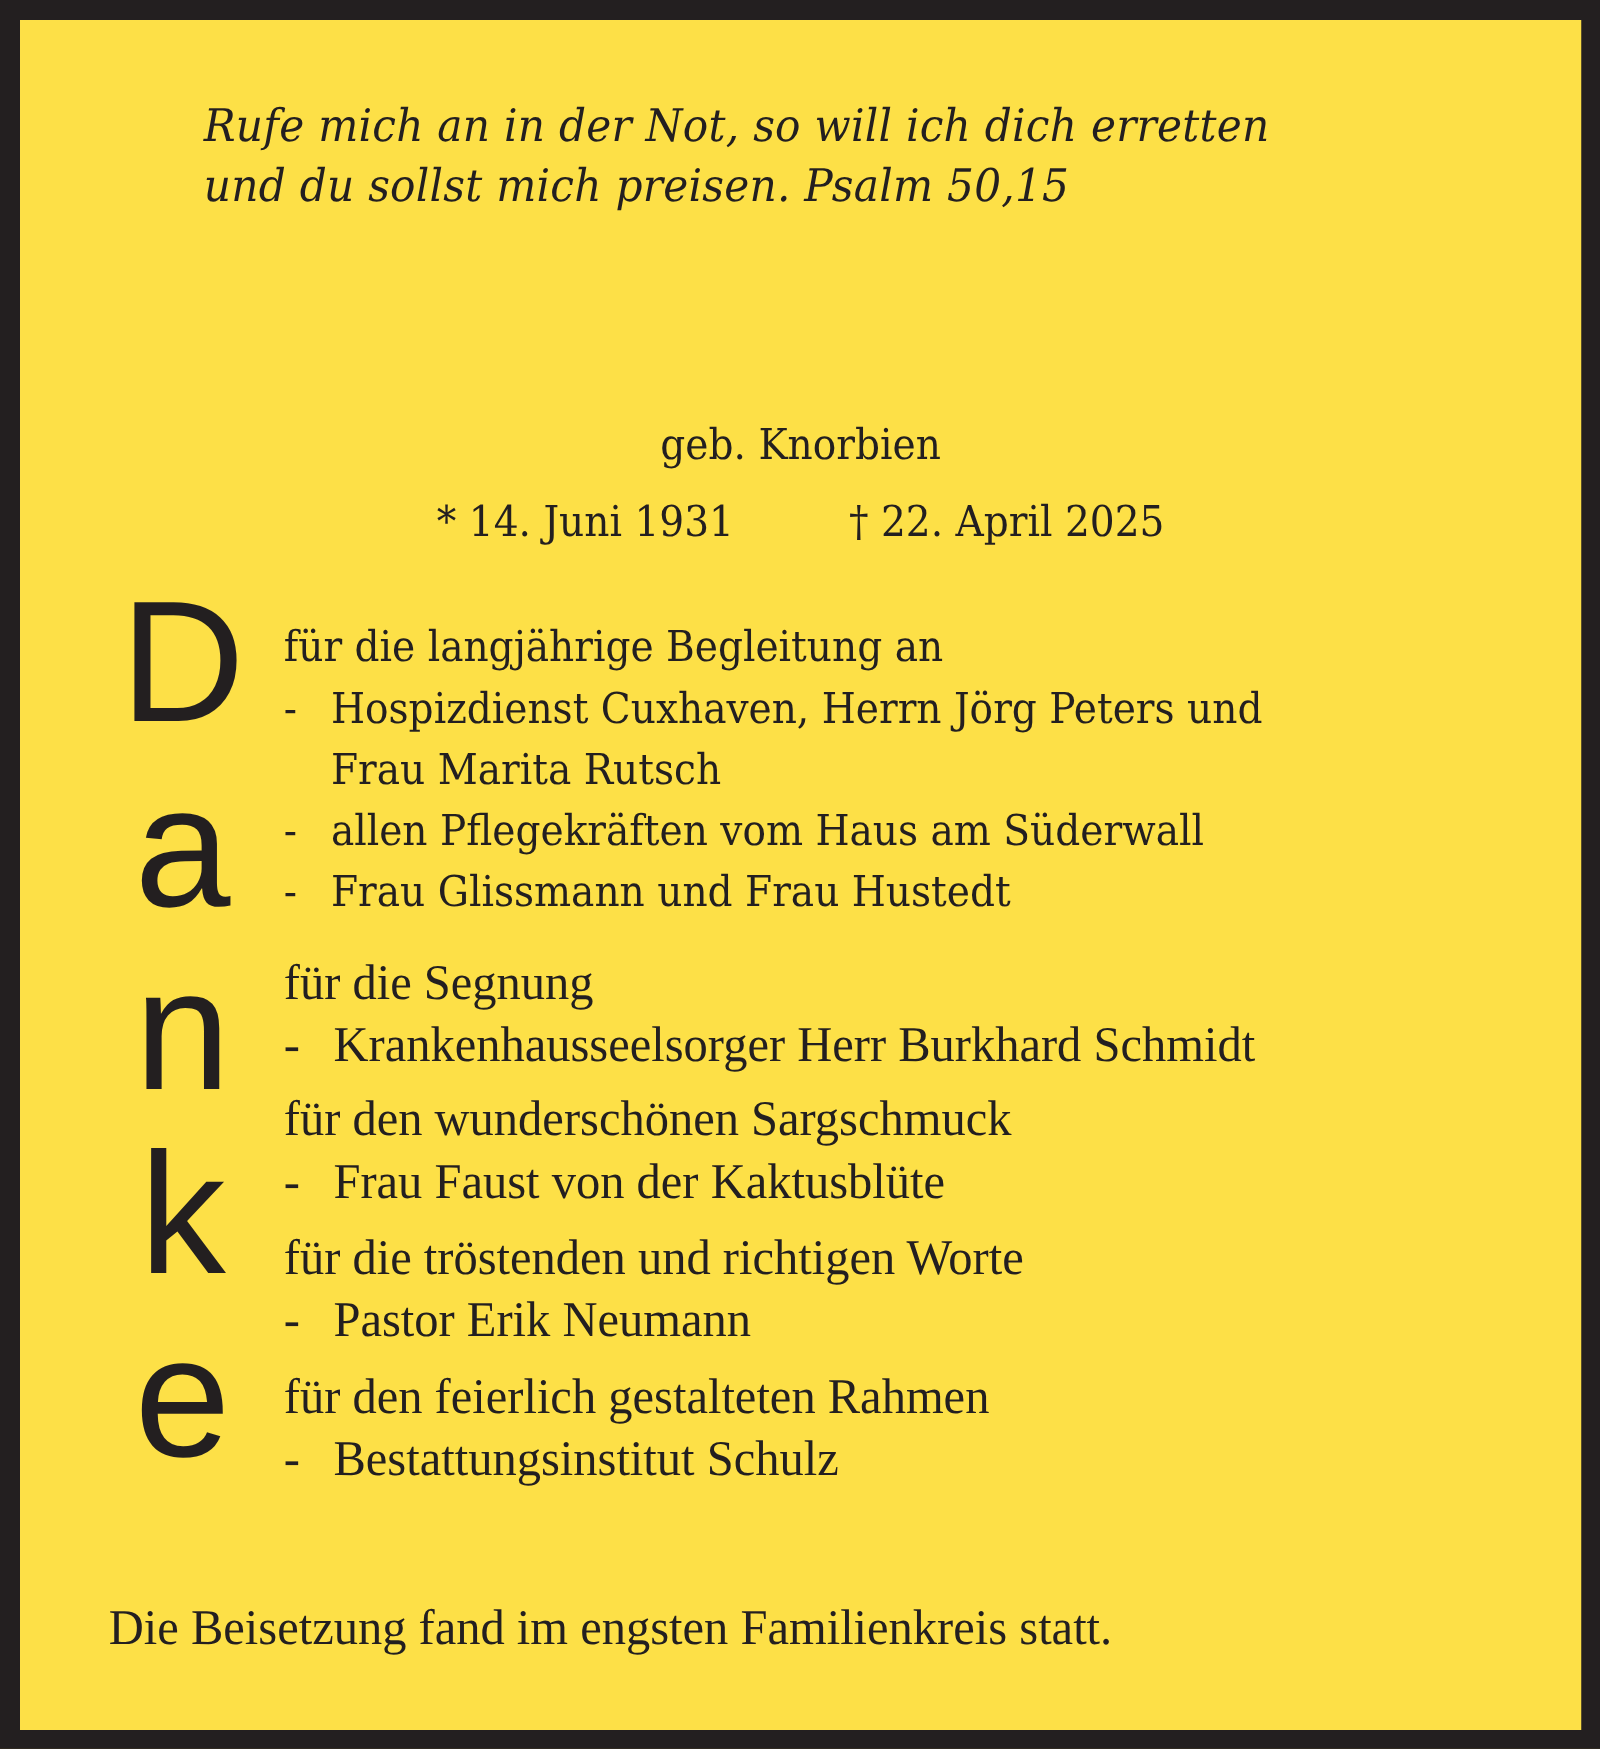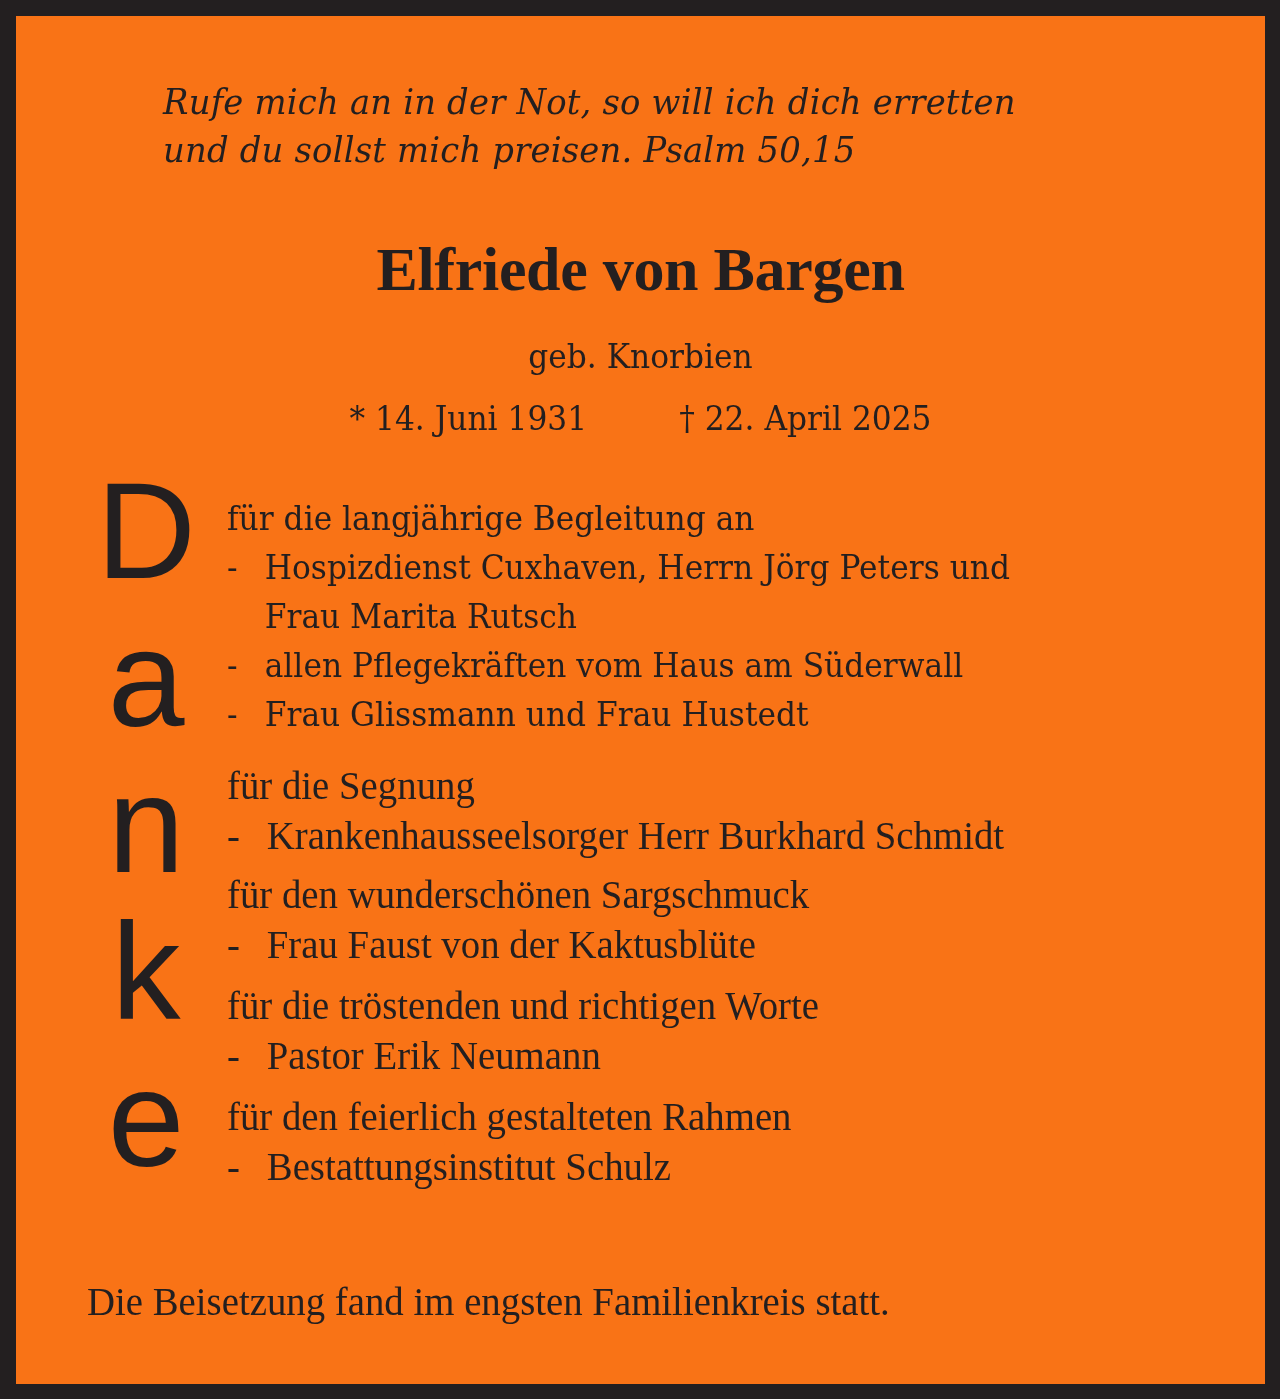--- a/index.html
+++ b/index.html
@@ -12,21 +12,21 @@
       height: 1399px;
       position: relative;
       overflow: hidden;
     }
     .frame {
       position: absolute;
       left: 16px;
       top: 16px;
       width: 1249px;
       height: 1368px;
-      background: #f97316;
+      background: #fde047;
       color: #231f20;
     }
     .abs { position: absolute; white-space: nowrap; }
 
     
     .quote {
       left: 147px;
       top: 62px;
       font-family: "DejaVu Serif", serif;
       font-style: italic;
@@ -119,21 +119,20 @@
 </head>
 <body>
 
 <div class="frame">
 
   <div class="abs quote">
     <div>Rufe mich an in der Not, so will ich dich erretten</div>
     <div>und du sollst mich preisen. Psalm 50,15</div>
   </div>
 
-  <div class="abs name">Elfriede von Bargen</div>
   <div class="abs birthname">geb. Knorbien</div>
   <div class="abs dates">
     <span>* 14. Juni 1931</span><span class="gap"></span><span>† 22. April 2025</span>
   </div>
 
   <div class="danke-letter" style="top:445px;">D</div>
   <div class="danke-letter" style="top:593px;">a</div>
   <div class="danke-letter" style="top:739px;">n</div>
   <div class="danke-letter" style="top:886px;">k</div>
   <div class="danke-letter" style="top:1033px;">e</div>

